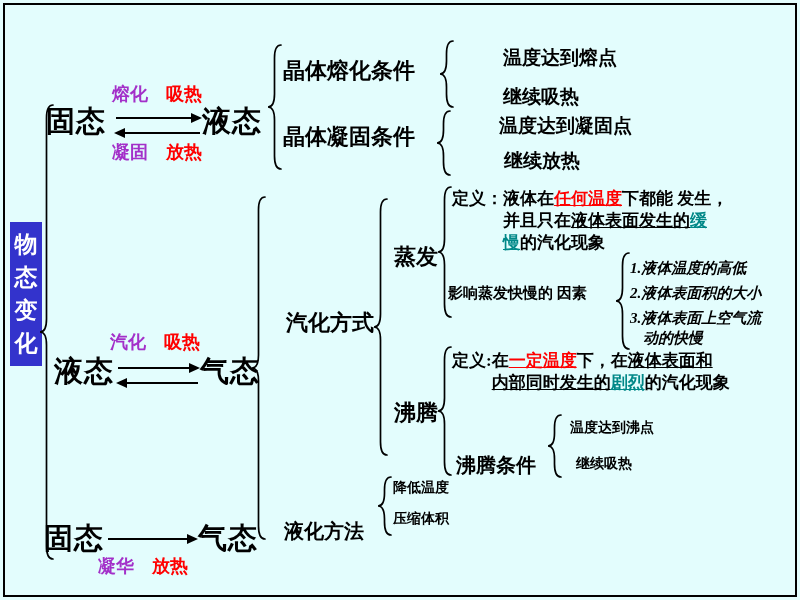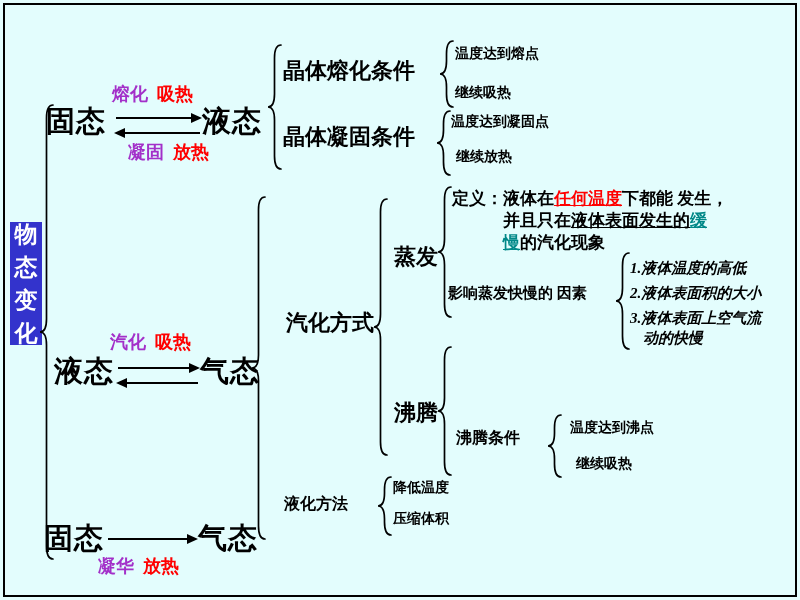--- a/index.html
+++ b/index.html
@@ -4,35 +4,35 @@
 <style>
   * { margin:0; padding:0; box-sizing:border-box; }
   html,body { width:800px; height:600px; overflow:hidden; }
   .slide {
     position:relative; width:800px; height:600px;
     background:#e3fdfd; color:#000;
     font-family:"Liberation Serif","DejaVu Serif",serif; font-weight:700;
   }
   .frame { position:absolute; inset:3px; border:2px solid #000; pointer-events:none; }
   .vtitle {
-    position:absolute; left:10px; top:222px; width:32px; height:123px;
+    position:absolute; left:10px; top:222px; width:32px; height:144px;
     background:var(--title-bg,#3333cc); color:#fff;
     display:flex; align-items:center; justify-content:center;
   }
   .vtitle span {
     width:24px; font-size:23px; line-height:33px; word-break:break-all;
     text-align:center; font-family:"Liberation Sans",sans-serif; font-weight:700;
   }
   .state { position:absolute; font-size:29px; letter-spacing:1px; white-space:nowrap; }
   .head22 { position:absolute; font-size:22px; white-space:nowrap; }
-  .head20 { position:absolute; font-size:16px; white-space:nowrap; }
-  .leaf   { position:absolute; font-size:14px; white-space:nowrap; }
+  .head20 { position:absolute; font-size:20px; white-space:nowrap;margin-top:24px; }
+  .leaf   { position:absolute; font-size:19px; white-space:nowrap;margin-left:48px; }
   .leaf18 { position:absolute; font-size:14px; white-space:nowrap; }
   .pair { position:absolute; font-size:18px; white-space:nowrap; }
-  .pair .w1 { margin-right:9px; }
+  .pair .w1 { margin-right:18px; }
   .purple { color:var(--purple,#a330c9); }
   .red { color:var(--red,#ff0000); }
   .def { position:absolute; display:flex; font-size:17px; line-height:22px; }
   .def .dlabel { white-space:nowrap; }
   .def .dcontent { white-space:pre-wrap; width:295px; }
   .seg-u { text-decoration:underline; }
   .seg-r { color:var(--red,#ff0000); }
   .seg-t { color:var(--teal,#008888); }
   .fhead { position:absolute; font-size:15px; white-space:nowrap; }
   .factors { position:absolute; font-size:15px; line-height:20px;font-style:italic; }
@@ -64,21 +64,21 @@
         <path d="M 13 1 Q 6.5 1 6.5 14 L 6.5 215 Q 6.5 228 0 228 Q 6.5 228 6.5 241 L 6.5 442 Q 6.5 455 13 455" fill="none" stroke="#000" stroke-width="1.7" stroke-linecap="round"></path>
       </svg>
     </div>
 
   <div class="state" style="left:46px;top:102px">固态</div>
   <div class="pair" style="left:112px;top:82px">
     <span class="purple w1">熔化</span><span class="red">吸热</span>
   </div>
   <div class="arr r" style="left:116px;top:117px;width:84px"></div>
   <div class="arr l" style="left:116px;top:132px;width:84px"></div>
-  <div class="pair" style="left:128px;top:140px">
+  <div class="pair" style="left:112px;top:140px">
     <span class="purple w1">凝固</span><span class="red">放热</span>
   </div>
   <div class="state" style="left:202px;top:102px">液态</div>
 
   <div class="brace" style="left:268px;top:44px">
       <svg width="14" height="126" style="overflow:visible;display:block">
         <path d="M 13 1 Q 6.5 1 6.5 14 L 6.5 50 Q 6.5 63 0 63 Q 6.5 63 6.5 76 L 6.5 112 Q 6.5 125 13 125" fill="none" stroke="#000" stroke-width="1.7" stroke-linecap="round"></path>
       </svg>
     </div>
   <div class="head22" style="left:283px;top:56px">晶体熔化条件</div>
@@ -144,20 +144,25 @@
     <div class="hang">3.液体表面上空气流
 动的快慢</div>
   </div>
 
   <div class="head22" style="left:394px;top:398px">沸腾</div>
   <div class="brace" style="left:438px;top:346px">
       <svg width="14" height="130" style="overflow:visible;display:block">
         <path d="M 13 1 Q 6.5 1 6.5 14 L 6.5 52 Q 6.5 65 0 65 Q 6.5 65 6.5 78 L 6.5 116 Q 6.5 129 13 129" fill="none" stroke="#000" stroke-width="1.7" stroke-linecap="round"></path>
       </svg>
     </div>
+  <div class="def" style="left:452px;top:350px">
+    <span class="dlabel">定义:</span>
+      <span class="dcontent"><span>在</span><span class="seg-r seg-u">一定温度</span><span>下，在</span><span class="seg-u">液体表面和
+内部同时发生的</span><span class="seg-t seg-u">剧烈</span><span>的汽化现象</span></span>
+  </div>
   <div class="head20" style="left:456px;top:428px">沸腾条件</div>
   <div class="brace" style="left:548px;top:414px">
       <svg width="14" height="64" style="overflow:visible;display:block">
         <path d="M 13 1 Q 6.5 1 6.5 14 L 6.5 19 Q 6.5 32 0 32 Q 6.5 32 6.5 45 L 6.5 50 Q 6.5 63 13 63" fill="none" stroke="#000" stroke-width="1.7" stroke-linecap="round"></path>
       </svg>
     </div>
   <div class="leaf18" style="left:570px;top:419px">温度达到沸点</div>
   <div class="leaf18" style="left:576px;top:455px">继续吸热</div>
 
   <div class="head20" style="left:284px;top:494px">液化方法</div>

